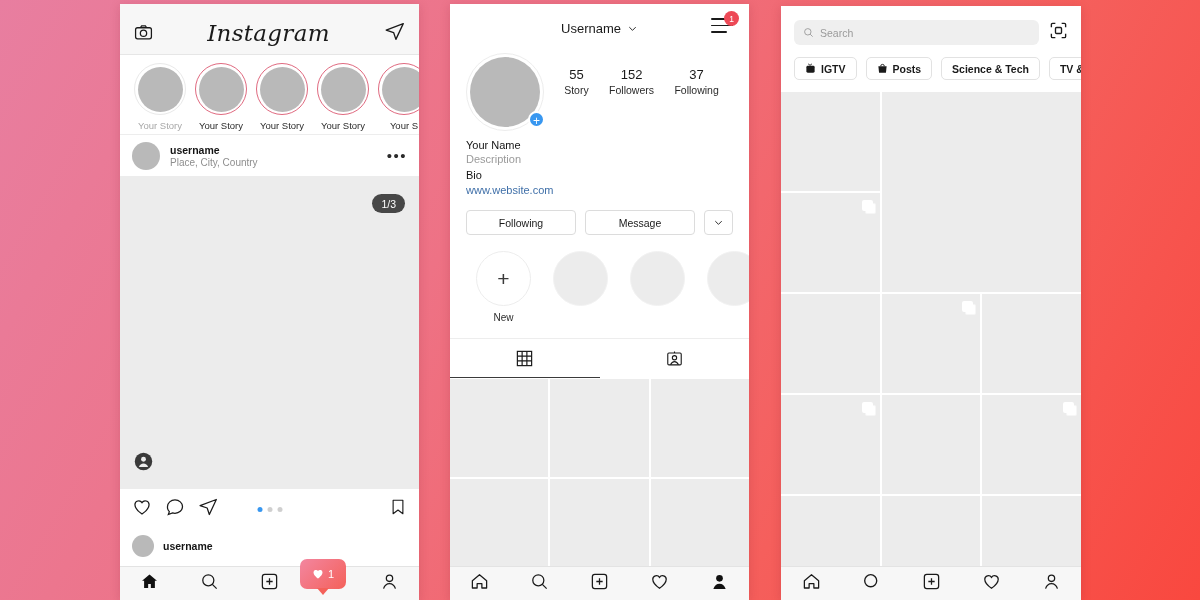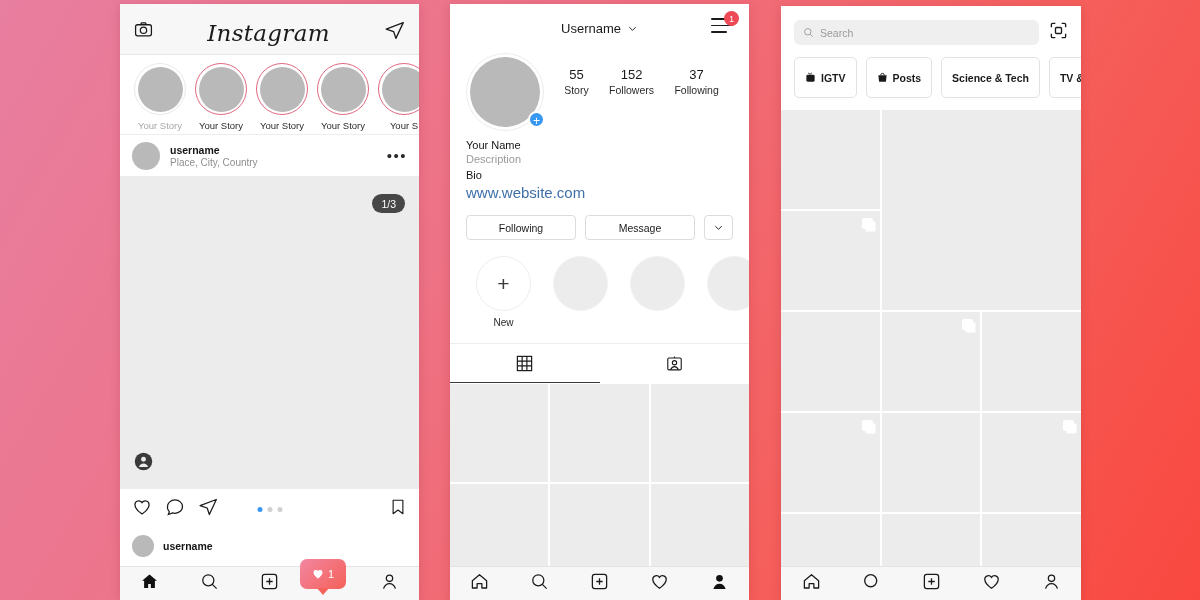--- a/index.html
+++ b/index.html
@@ -18,21 +18,21 @@
   }
   #phone-feed    { left:120px; top:4px;  width:299px; height:596px; }
   #phone-profile { left:450px; top:4px;  width:299px; height:596px; }
   #phone-explore { left:781px; top:6px;  width:300px; height:594px; }
 
   .scroll { position:absolute; left:0; right:0; top:0; bottom:0; overflow:hidden; }
 
   
   .feed-top {
     height:51px; background:#f7f7f7; border-bottom:1px solid #e6e6e6;
-    display:flex; align-items:flex-start; justify-content:space-between; padding:16px 14px;
+    display:flex; align-items:flex-end; justify-content:space-between; padding:8px 14px;
   }
   .logo-ig {
     font-family:"DejaVu Serif", serif; font-style:italic; font-size:23px;
     color:#1a1a1a; letter-spacing:.3px; font-weight:400;
   }
   .stories {
     height:80px; display:flex; gap:5px; padding:8px 10px 0 12px;
     background:#fff; border-bottom:1px solid #ededed; overflow:hidden;
   }
   .story { width:56px; flex:0 0 56px; text-align:center; }
@@ -112,21 +112,21 @@
   }
   .pf-stats { flex:1; display:flex; justify-content:space-around; padding:14px 4px 0 10px; }
   .pf-stat { text-align:center; }
   .pf-stat .n { font-size:13px; color:#1a1a1a; }
   .pf-stat .l { font-size:10.5px; color:#2b2b2b; margin-top:2px; }
 
   .pf-bio { padding:8px 16px 0; }
   .pf-bio .nm   { font-size:11px; color:#141414; }
   .pf-bio .desc { font-size:11px; color:#9a9a9a; margin-top:2px; }
   .pf-bio .bio  { font-size:11px; color:#141414; margin-top:4px; }
-  .pf-bio .web  { font-size:15px; color:#3f6fa8; margin-top:3px; }
+  .pf-bio .web  { font-size:11px; color:#3f6fa8; margin-top:3px; }
 
   .pf-btns { display:flex; gap:9px; padding:14px 16px 0; }
   .pf-btn {
     flex:1; height:25px; border:1px solid #dcdcdc; border-radius:4px; background:#fff;
     font-size:10.5px; color:#1a1a1a; display:flex; align-items:center; justify-content:center;
   }
   .pf-btn.sm { flex:0 0 29px; }
 
   .hl-row { display:flex; gap:22px; padding:16px 0 0 26px; }
   .hl { width:55px; text-align:center; }
@@ -148,21 +148,21 @@
 
   
   .ex-search { padding:14px 13px 0; display:flex; align-items:center; gap:10px; }
   .ex-field {
     flex:1; height:25px; background:#efefef; border-radius:6px; display:flex; align-items:center;
     padding:0 9px; gap:6px;
   }
   .ex-field .txt { font-size:10.5px; color:#9a9a9a; }
   .ex-chips { display:flex; gap:9px; padding:12px 0 12px 13px; overflow:hidden; }
   .chip {
-    height:41px; border:1px solid #e2e2e2; border-radius:5px; background:#fff;
+    height:23px; border:1px solid #e2e2e2; border-radius:5px; background:#fff;
     display:flex; align-items:center; gap:5px; padding:0 10px; white-space:nowrap;
     font-size:10.5px; font-weight:bold; color:#1a1a1a; flex:0 0 auto;
   }
   .ex-grid {
     display:grid; grid-template-columns:repeat(3,1fr); grid-auto-rows:99px; gap:2px;
   }
   .ex-cell { background:#ececec; position:relative; }
   .ex-cell.tall2 { grid-row:span 2; grid-column:span 2; }
   .multi {
     position:absolute; right:7px; top:7px; width:11px; height:11px; border-radius:2px;

